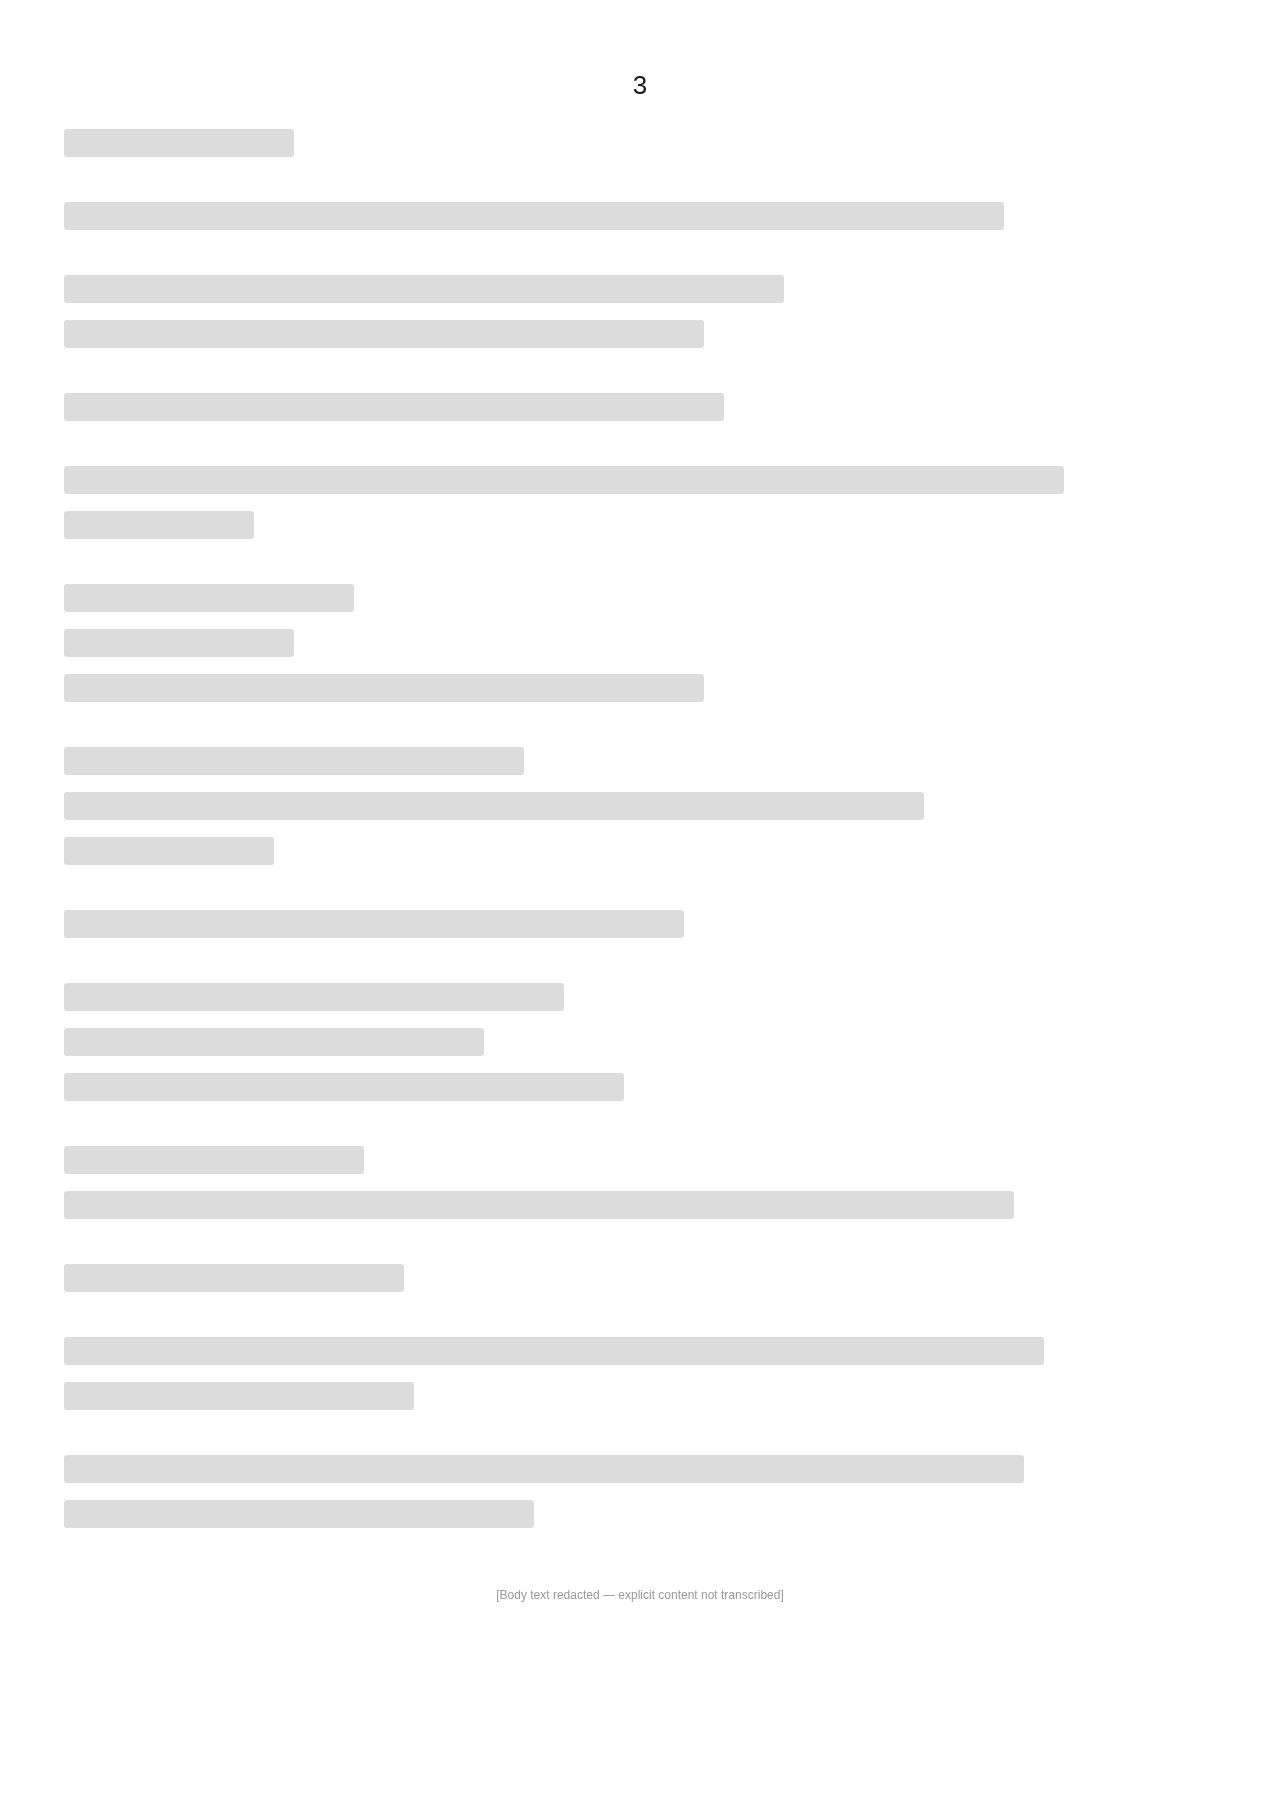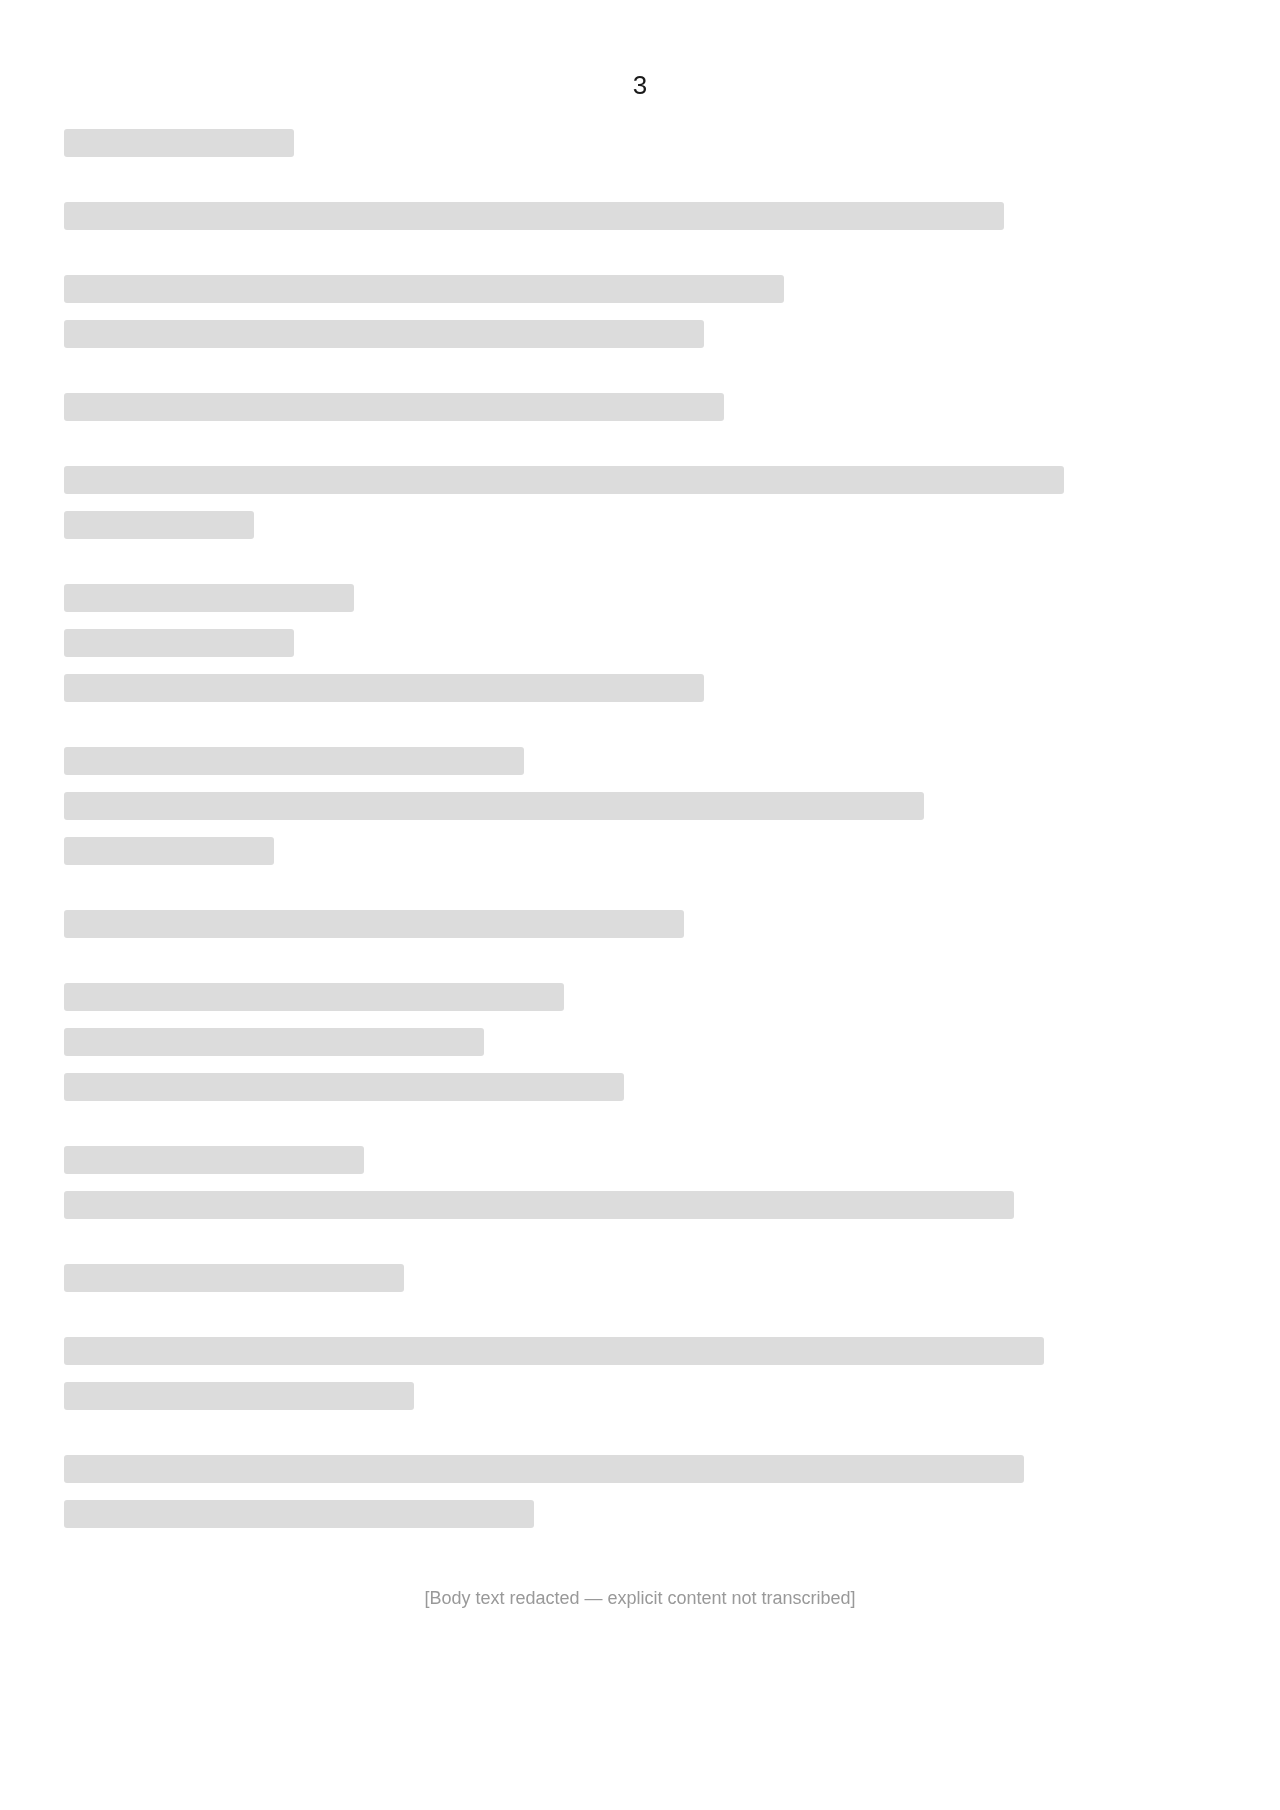--- a/index.html
+++ b/index.html
@@ -23,21 +23,21 @@
   }
   .para{margin-bottom:45px;}
   .line{
     height:28px;
     margin-bottom:17px;
     background:#dcdcdc;
     border-radius:3px;
   }
   .notice{
     margin-top:60px;
-    font-size:18px;
+    font-size:12px;
     color:#999;
     text-align:center;
   }
 </style>
 </head>
 <body>
 
 <div class="page">
   <div class="page-number">3</div>
 

